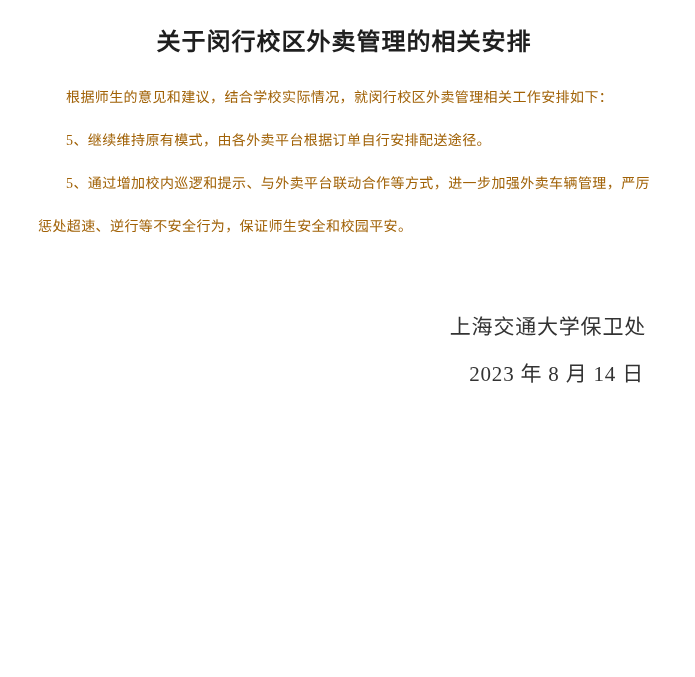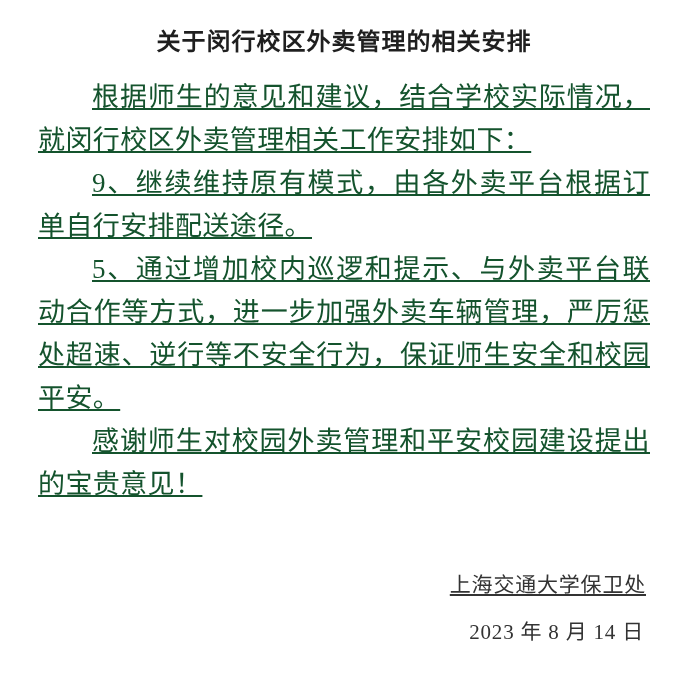--- a/index.html
+++ b/index.html
@@ -30,59 +30,56 @@
     font-size: 24px;
     line-height: 30px;
     letter-spacing: 1px;
     color: #1f1f1f;
   }
   .doc-body {
     margin-top: 19px;
   }
   .doc-body p {
     margin: 0;
-    font-size: 27px;
+    font-size: 14px;
     line-height: 43px;
     text-indent: 2em;
     text-align: justify;
     text-justify: inter-character;
     letter-spacing: 0.4px;
-    color: #14532d;
-    text-decoration: underline;
+    color: #a16207;
   }
   .doc-footer {
     margin-top: 56px;
     padding-right: 4px;
     text-align: right;
     font-size: 21px;
     line-height: 47px;
     letter-spacing: 0.8px;
     color: #333333;
   }
   .doc-footer .sig {
     margin: 0;
-    text-decoration: underline;
   }
   .doc-footer .date {
     margin: 0;
     padding-right: 2px;
   }
 </style>
 </head>
 <body>
 
 <div class="doc">
 
   <h1 class="doc-title">关于闵行校区外卖管理的相关安排</h1>
 
   <div class="doc-body">
     <p>根据师生的意见和建议，结合学校实际情况，就闵行校区外卖管理相关工作安排如下：</p>
-    <p>9、继续维持原有模式，由各外卖平台根据订单自行安排配送途径。</p>
+    <p>5、继续维持原有模式，由各外卖平台根据订单自行安排配送途径。</p>
     <p>5、通过增加校内巡逻和提示、与外卖平台联动合作等方式，进一步加强外卖车辆管理，严厉惩处超速、逆行等不安全行为，保证师生安全和校园平安。</p>
-    <p>感谢师生对校园外卖管理和平安校园建设提出的宝贵意见！</p>
   </div>
 
   <div class="doc-footer">
     <p class="sig">上海交通大学保卫处</p>
     <p class="date">2023 年 8 月 14 日</p>
   </div>
 
 </div>
 
 </body></html>

